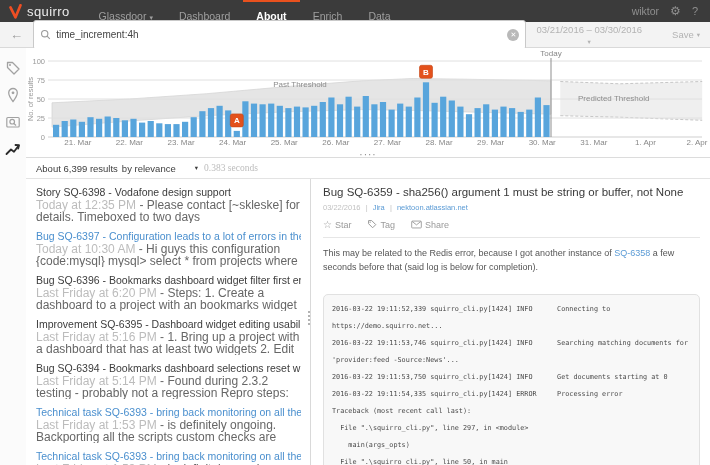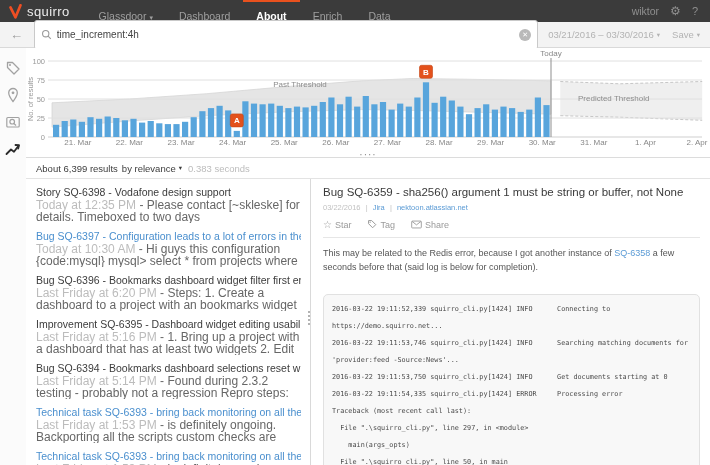--- a/index.html
+++ b/index.html
@@ -26,22 +26,22 @@
     display:flex; align-items:center; padding:0 10px; gap:8px; }
   .back { color:#9a9a9a; font-size:13px; width:16px; cursor:pointer; line-height:1; }
   .searchbox { width:516px; height:30px; background:#fff; border:1px solid #c9c9c9; border-radius:3px;
     display:flex; align-items:center; padding:0 6px; gap:5px; }
   .searchbox input { flex:1; border:none; outline:none; font-size:10px; color:#444;
     background:transparent; font-family:inherit; }
   .clear-btn { width:12px; height:12px; border-radius:50%; background:#b9b9b9; color:#fff;
     font-size:7px; line-height:12px; text-align:center; cursor:pointer; flex:0 0 auto; }
   .daterange,.save { color:#b3b3b3; font-size:9.5px; display:flex; align-items:center; gap:3px;
     cursor:pointer; white-space:nowrap; }
-  .daterange { margin-left:2px; }
-  .save { margin-left:4px; }
+  .daterange { margin-left:2px;flex-direction:column; }
+  .save { margin-left:22px; }
   .small-caret { font-size:6.5px; }
 
   
   .content { display:flex; height:417px; }
   .sidebar { width:26px; display:flex; flex-direction:column; align-items:center;
     padding-top:12px; gap:11px; background:#fbfbfb; }
   .side-icon { width:16px; height:16px; cursor:pointer; }
   .main { flex:1; display:flex; flex-direction:column; min-width:0; }
 
   
@@ -50,22 +50,22 @@
   #chart-svg .tick { font-size:7.5px; fill:#999; }
   #chart-svg .xlabel { font-size:8px; fill:#888; }
   #chart-svg .bandlabel { font-size:8px; fill:#8c8c8c; }
   #chart-svg .marker-text { font-size:8px; fill:#fff; font-weight:bold; }
   .h-handle { position:absolute; bottom:-2px; left:50%; transform:translateX(-50%);
     color:#8a8a8a; font-size:10px; letter-spacing:1px; line-height:8px; cursor:row-resize; }
 
   
   .results-header { height:21px; display:flex; align-items:center; padding-left:10px;
     font-size:9.5px; color:#3c3c3c; border-bottom:1px solid #e3e3e3; gap:4px; }
-  .rh-sort { display:flex; align-items:center; gap:3px; cursor:pointer; }
-  .rh-time { color:#bcbcbc; margin-left:2px; }
+  .rh-sort { display:flex; align-items:center; gap:19px; cursor:pointer; }
+  .rh-time { color:#bcbcbc; margin-left:2px;font-family:Liberation Serif, serif; }
 
   
   .columns { flex:1; display:flex; min-height:0; position:relative; }
   .list { width:285px; border-right:1px solid #d9d9d9; padding:6px 9px 16px 10px; overflow:hidden; }
   .item { margin-bottom:6px; cursor:pointer; }
   .item-title { display:block; font-size:10.5px; line-height:14px; color:#3c3c3c;
     white-space:nowrap; overflow:hidden; }
   .item-title.link { color:#4a8fce; }
   .item-snippet { font-size:12px; line-height:12px; color:#666; max-height:24px; overflow:hidden; }
   .item-date { color:#bcbcbc; }

